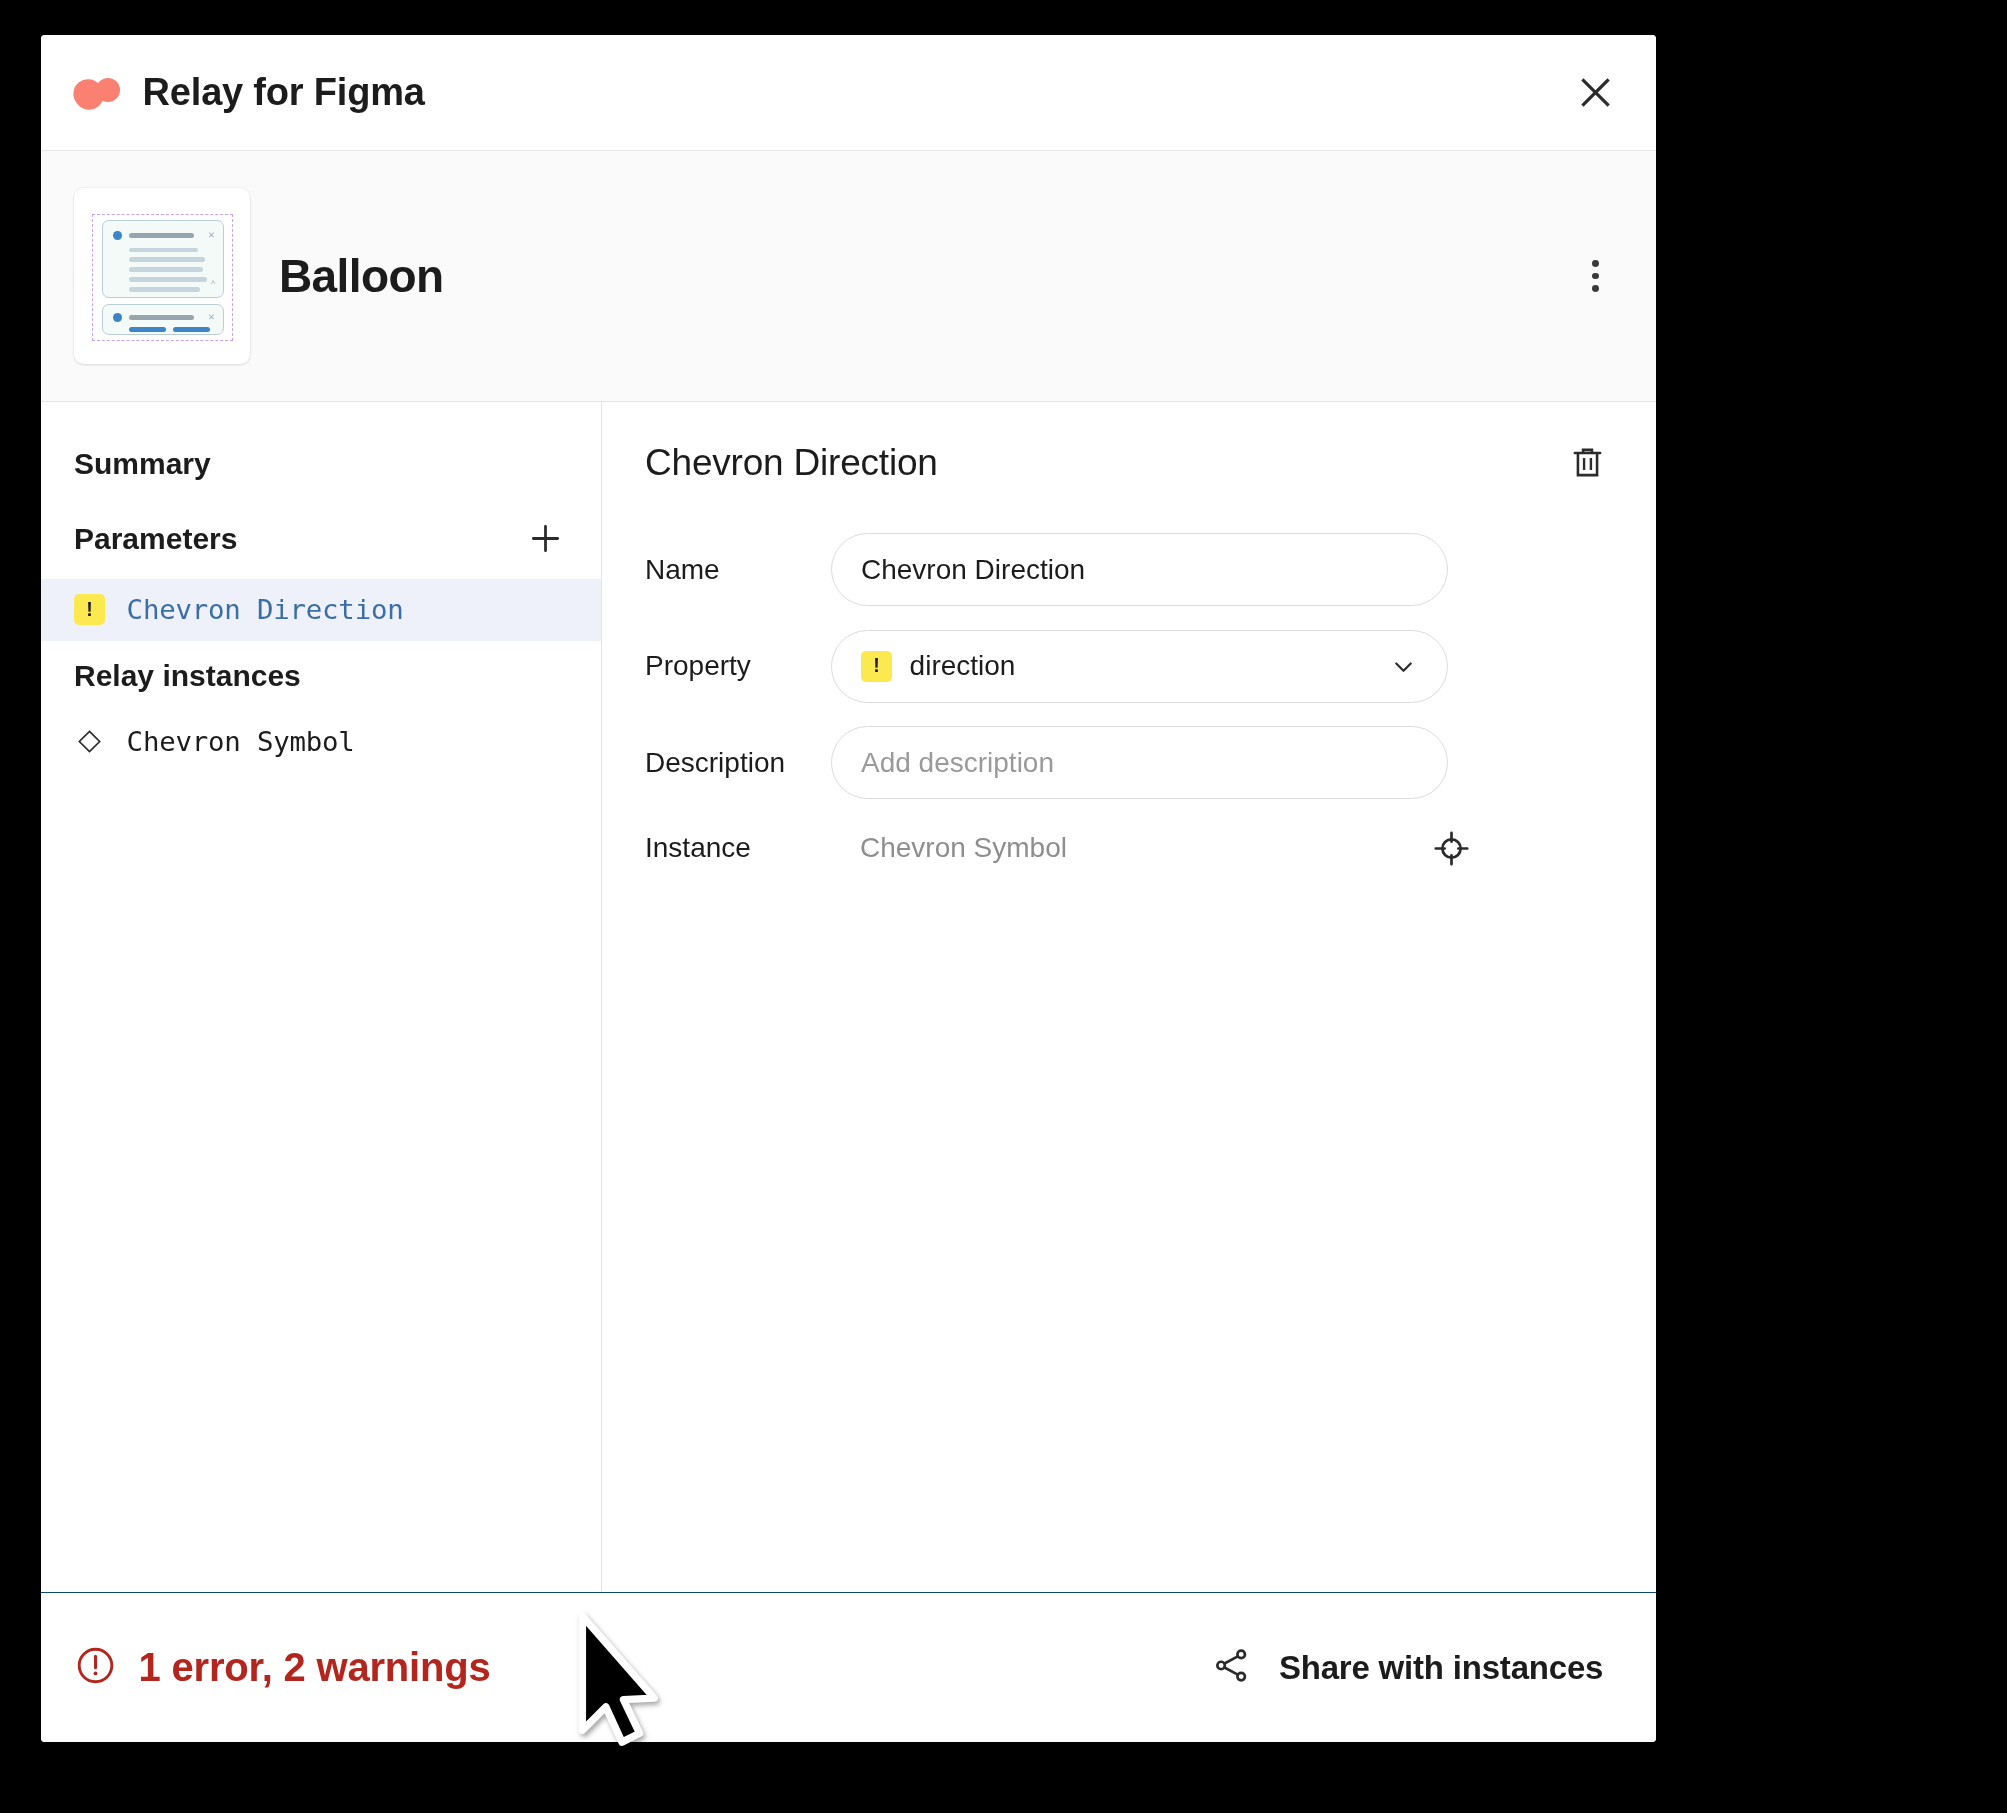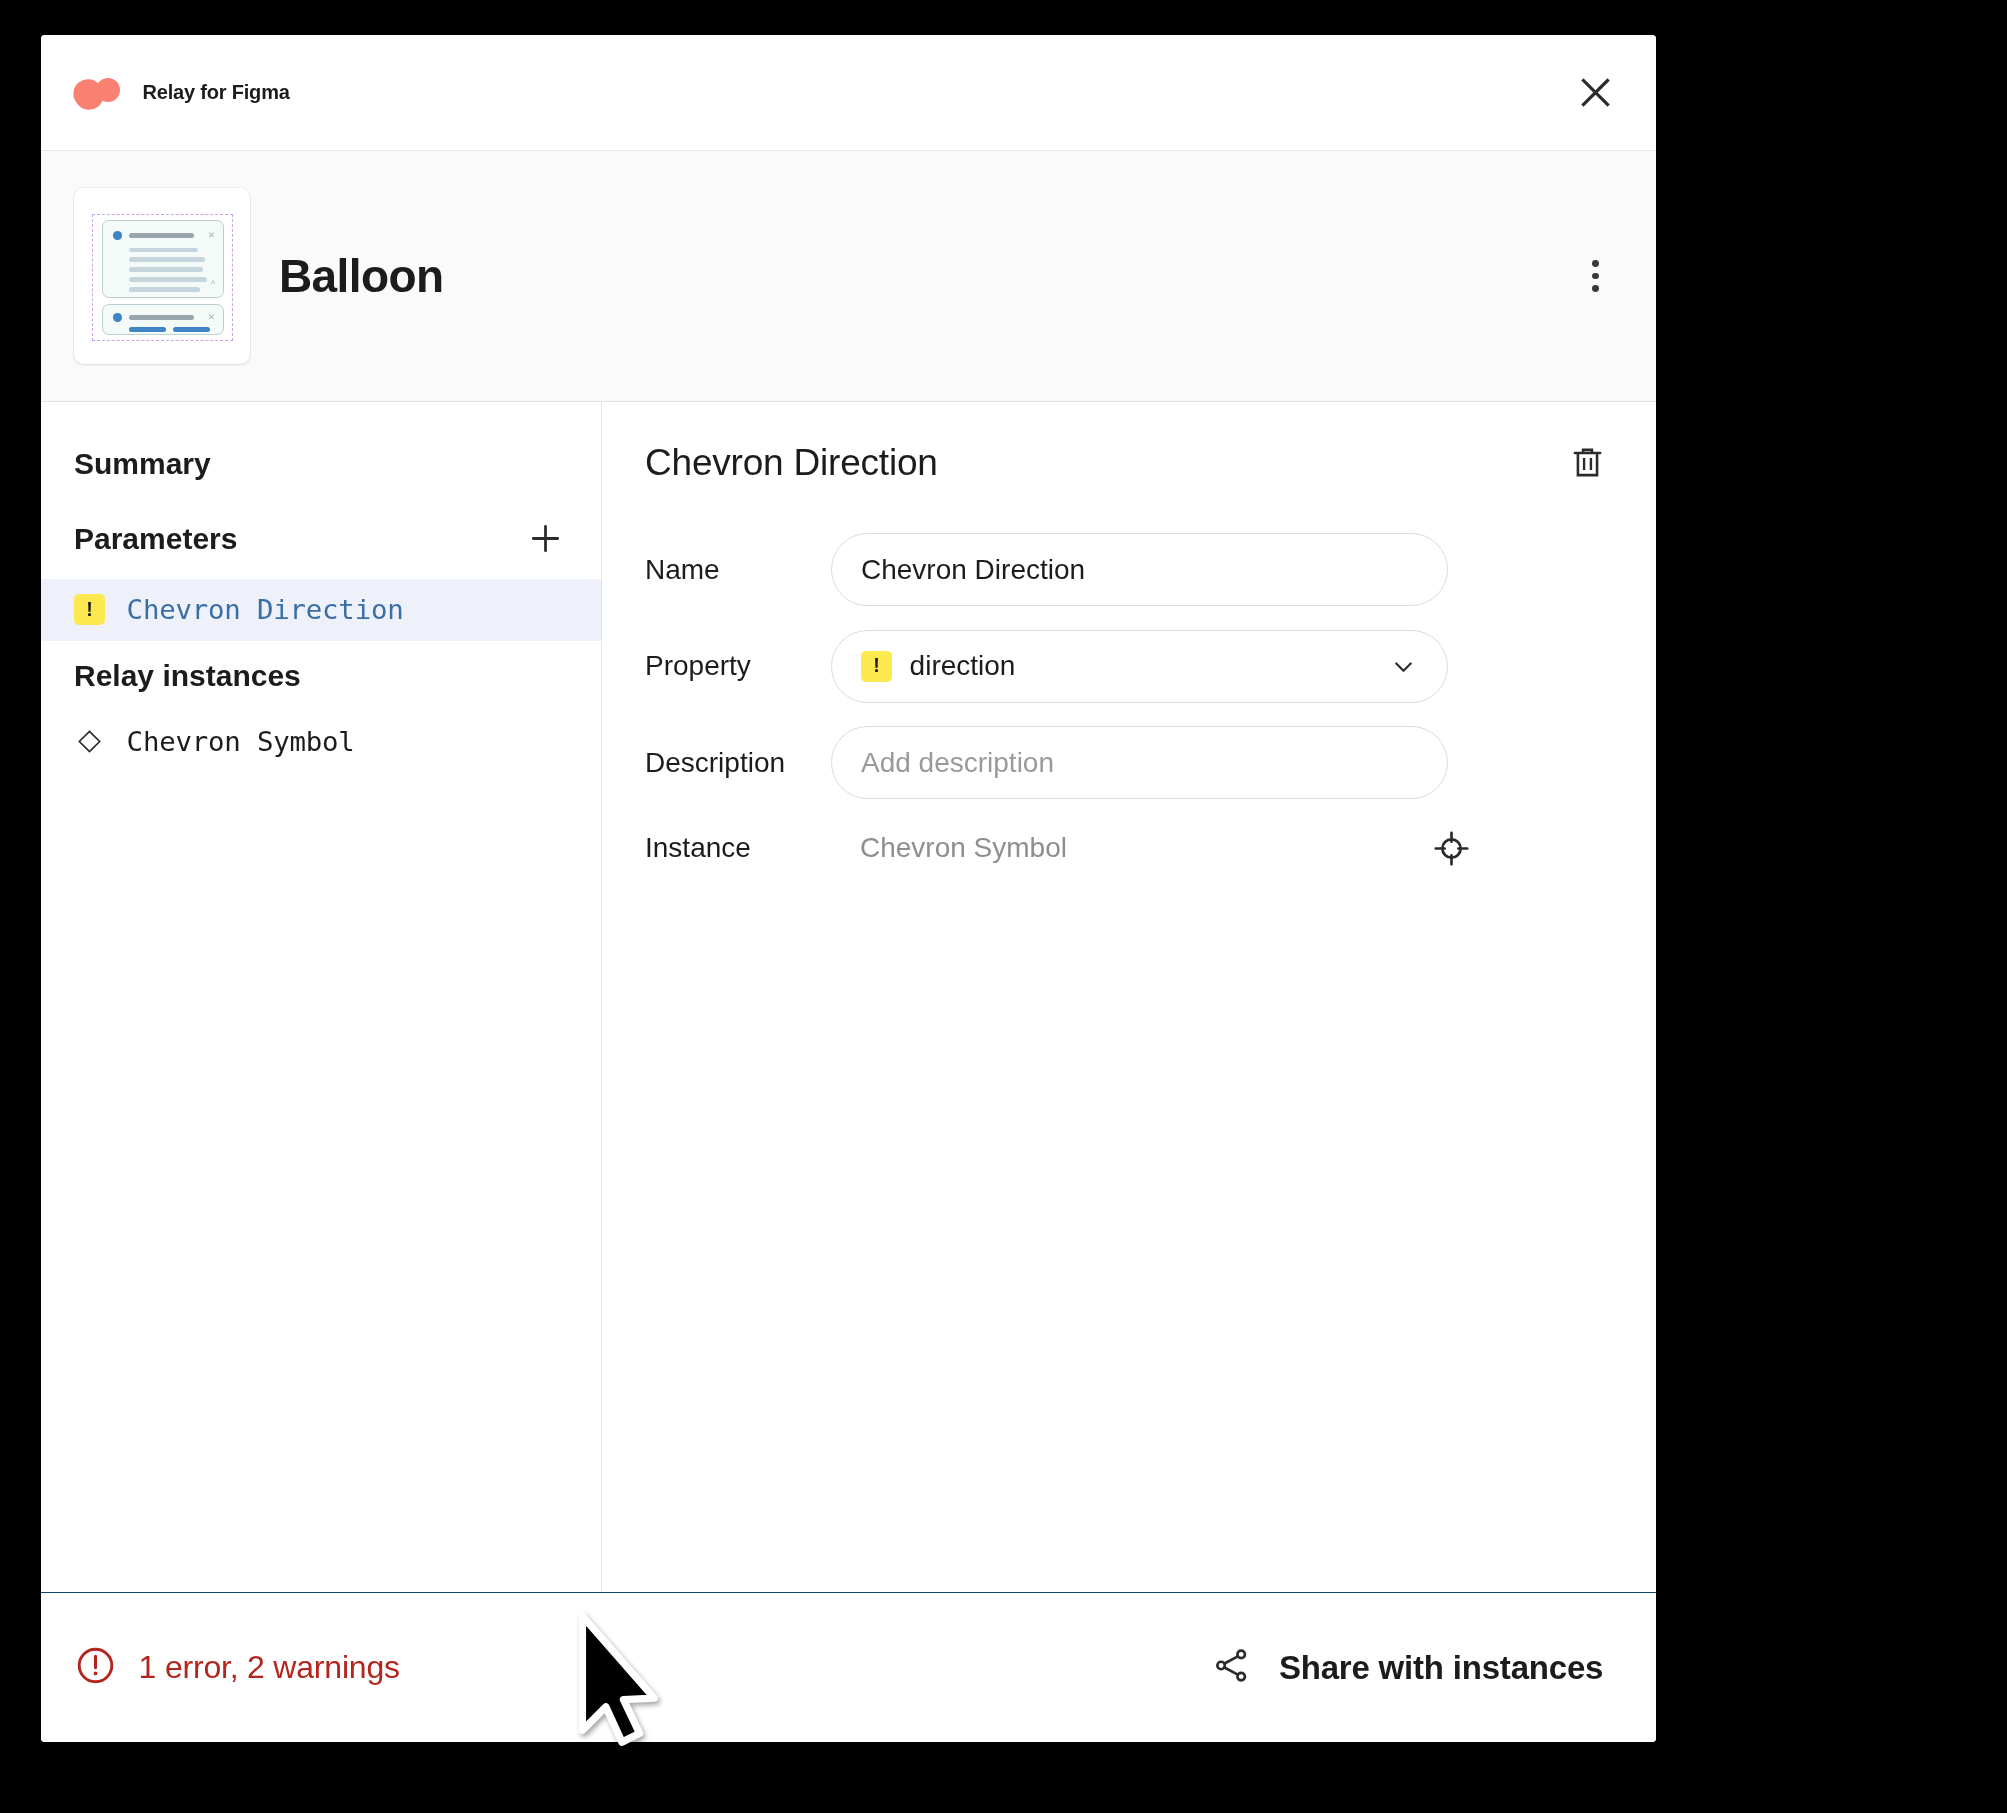--- a/index.html
+++ b/index.html
@@ -68,21 +68,21 @@
     transform: rotate(-38deg);
   }
   .brand-logo .blob-b {
     position: absolute;
     left: 21.6px; top: 2.9px;
     width: 24.5px; height: 24.5px;
     background: #FA8072;
     border-radius: 50%;
   }
   .brand-title {
-    font-size: 20px;
+    font-size: 38px;
     font-weight: bold;
     color: #1c1c1c;
     letter-spacing: -0.2px;
   }
   .titlebar-spacer { flex: 1 1 auto; }
   .close-btn {
     width: 55px; height: 55px;
     display: flex; align-items: center; justify-content: center;
     cursor: pointer;
   }
@@ -323,22 +323,22 @@
     box-sizing: border-box;
     background: #fff;
   }
   .status {
     display: flex;
     align-items: center;
     gap: 21.6px;
     cursor: pointer;
   }
   .status-text {
-    font-size: 32px;
-    font-weight: normal;
+    font-size: 40px;
+    font-weight: bold;
     color: #B3261E;
     letter-spacing: -0.2px;
   }
   .footer-spacer { flex: 1 1 auto; }
   .share {
     display: flex;
     align-items: center;
     gap: 25.5px;
     cursor: pointer;
     padding-right: 9.8px;

